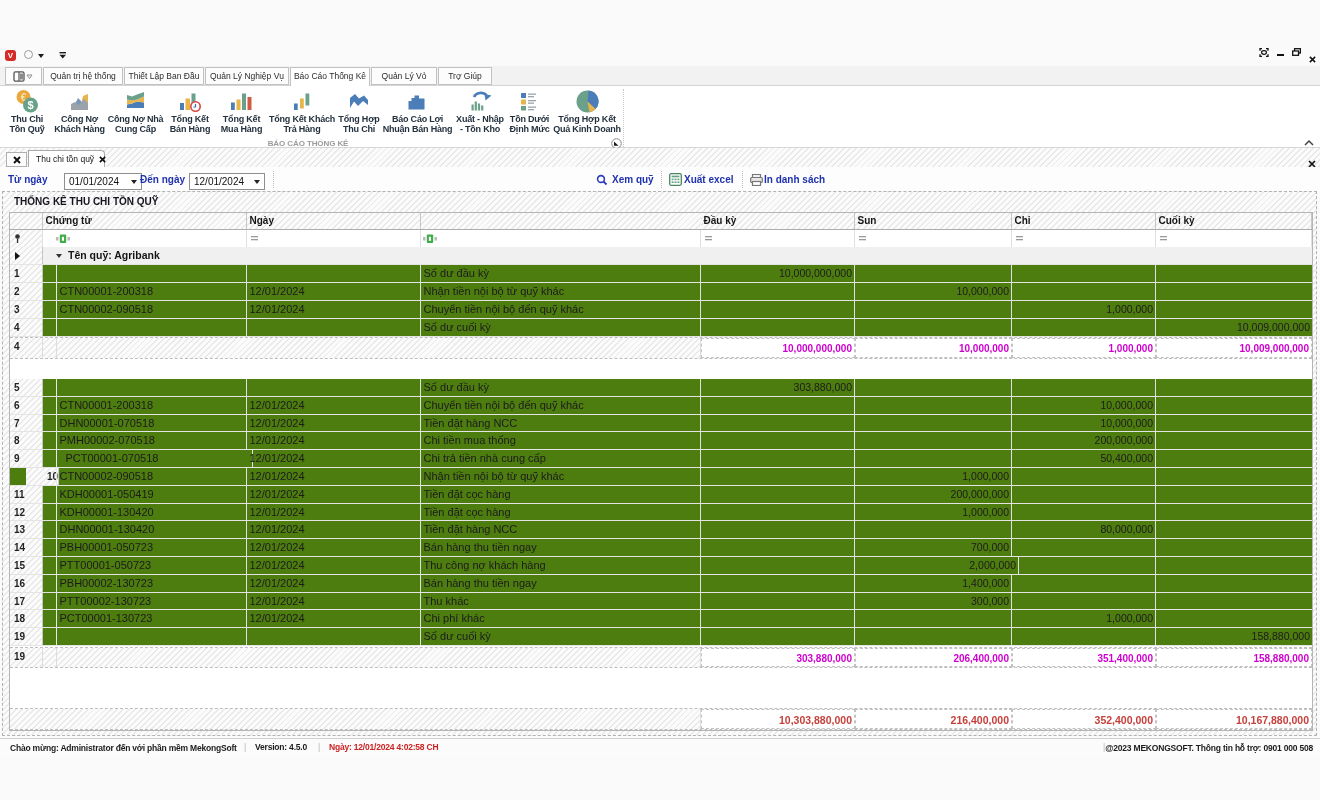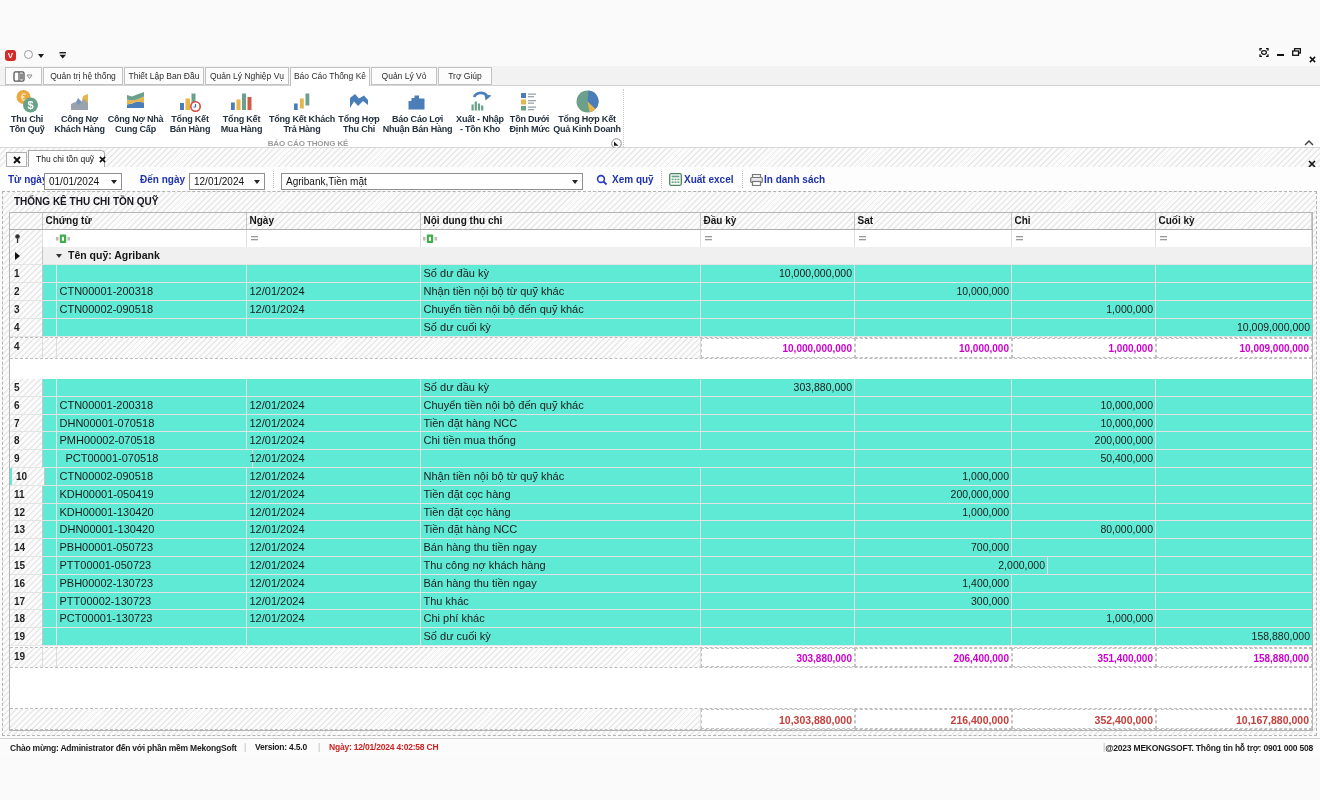--- a/index.html
+++ b/index.html
@@ -30,21 +30,21 @@
 #filterbar { position:absolute; left:0; top:167px; width:1320px; height:24px; background:#fdfdfd; }
 .blbl { position:absolute; top:6.5px; font-size:10px; font-weight:bold; color:#1e32ae; }
 .combo { position:absolute; top:5.5px; height:17px; background:#fff; border:1px solid #8f8f8f; font-size:10px; color:#111; line-height:15px; padding-left:4px; }
 .combo .ar { position:absolute; right:4px; top:6px; width:0; height:0; border-left:3.5px solid transparent; border-right:3.5px solid transparent; border-top:4px solid #222; }
 .vsep { position:absolute; top:4px; height:17px; border-left:1px dotted #bbb; }
 
 #panel { position:absolute; left:2px; top:191px; width:1315px; height:545px; border:1px dashed #b3b3b3; }
 #paneltitle { position:absolute; left:11px; top:4px; font-size:10px; font-weight:bold; color:#15151f; }
 #grid { position:absolute; left:6px; top:20px; width:1304px; height:519px; border:1px solid #b5b5b5; background:#fff; }
 .c { position:absolute; top:0; height:100%; border-right:1px solid #e0e0e0; font-size:11px; color:#1c1c1c; line-height:17.5px; overflow:hidden; white-space:nowrap; }
-.row { position:absolute; left:0; width:1302px; border-bottom:1px solid #e4e4e4; background:#5eead4; }
+.row { position:absolute; left:0; width:1302px; border-bottom:1px solid #e4e4e4; background:#4d7c0f; }
 .srow { position:absolute; left:0; width:1302px; border-top:1px dashed #bdbdbd; border-bottom:1px dashed #bdbdbd; }
 .rn { border-right:1px solid #c6c6c6; font-weight:bold; font-size:10px; padding-left:4px; color:#222; }
 .ind { border-right:1px solid #e8e8e8; }
 .tl { padding-left:2.5px; }
 .tr { text-align:right; padding-right:2px; font-size:10.5px; }
 .last { border-right:none; }
 .gl { font-size:10.5px; font-weight:bold; line-height:17px; padding-left:25px; border-right:none; }
 .gtri { position:absolute; left:13px; top:7px; width:0; height:0; border-left:3.5px solid transparent; border-right:3.5px solid transparent; border-top:4px solid #333; }
 .focusarr { position:absolute; left:5px; top:4.5px; width:0; height:0; border-top:4px solid transparent; border-bottom:4px solid transparent; border-left:5px solid #111; }
 .sd { border-right:1px solid #ddd; }
@@ -197,25 +197,24 @@
     </div>
   <div id="dtab">Thu chi tồn quỹ <span style="margin-left:3px;position:relative;top:0.5px"><svg width="7" height="7" viewBox="0 0 8 8">
           <path d="M1 1 L7 7 M7 1 L1 7" stroke="#111" stroke-width="1.9" fill="none"></path>
         </svg></span></div>
   <div class="abs" style="left:1308px;top:6px"><svg width="8" height="8" viewBox="0 0 8 8">
         <path d="M1 1 L7 7 M7 1 L1 7" stroke="#111" stroke-width="1.7" fill="none"></path>
       </svg></div>
 </div>
 <div id="filterbar">
   <div class="blbl" style="left:8px">Từ ngày</div>
-  <div class="combo" style="left:44px;width:78px">01/01/2024<span class="ar"></span></div>
+  <div class="combo" style="left:64px;width:78px">01/01/2024<span class="ar"></span></div>
   <div class="blbl" style="left:140px">Đến ngày</div>
   <div class="combo" style="left:189px;width:76px">12/01/2024<span class="ar"></span></div>
   <div class="vsep" style="left:273px"></div>
-  <div class="combo" style="left:281px;width:302px">Agribank,Tiền mặt<span class="ar"></span></div>
   <svg class="abs" width="12" height="12" style="left:596px;top:7px">
       <circle cx="5" cy="5" r="3.4" fill="none" stroke="#2b3cbf" stroke-width="1.6"></circle>
       <line x1="7.5" y1="7.5" x2="10.5" y2="10.5" stroke="#2b3cbf" stroke-width="1.8"></line>
     </svg>
   <div class="blbl" style="left:612px">Xem quỹ</div>
   <div class="vsep" style="left:661px"></div>
   <svg class="abs" width="13" height="13" style="left:669px;top:6px">
       <rect x="0.7" y="0.7" width="11.6" height="11.6" rx="1.5" fill="#fff" stroke="#4a8560" stroke-width="1.3"></rect>
       <rect x="2.6" y="2.6" width="7.8" height="1.7" fill="#6aa284"></rect>
       <g fill="#6aa284">
@@ -236,23 +235,22 @@
     </svg>
   <div class="blbl" style="left:764px">In danh sách</div>
 </div>
 <div id="panel" class="hx">
   <div id="paneltitle">THỐNG KÊ THU CHI TỒN QUỸ</div>
   <div id="grid">
     <div id="ghead" class="hx">
       <div class="c hx" style="left:0;width:33px"></div>
       <div class="c hx tl" style="left:33px;width:204px">Chứng từ</div>
       <div class="c hx tl" style="left:237px;width:174px">Ngày</div>
-      <div class="c hx tl" style="left:411px;width:280px">Nội dung thu chi</div>
       <div class="c hx tl" style="left:691px;width:154px">Đầu kỳ</div>
-      <div class="c hx tl" style="left:845px;width:157px">Sat</div>
+      <div class="c hx tl" style="left:845px;width:157px">Sun</div>
       <div class="c hx tl" style="left:1002px;width:144px">Chi</div>
       <div class="c hx tl last" style="left:1146px;width:156px">Cuối kỳ</div>
     </div>
     <div id="gfilter">
       <div class="c rn hx" style="left:0;width:33px"><svg width="8" height="10" style="margin-top:4px">
             <circle cx="3.5" cy="2.5" r="2.3" fill="#333"></circle>
             <rect x="2.9" y="4.5" width="1.3" height="4.5" fill="#333"></rect>
           </svg></div>
       <div class="c" style="left:33px;width:204px"><svg width="16" height="10" style="margin:4px 0 0 13px">
             <rect x="0" y="3" width="2.5" height="3.5" fill="#b9b9b9"></rect>
@@ -389,27 +387,28 @@
           <div class="c tr" style="left:691px;width:154px;"></div>
           <div class="c tr" style="left:845px;width:157px;"></div>
           <div class="c tr" style="left:1002px;width:144px;">200,000,000</div>
           <div class="c tr last" style="left:1146px;width:156px;"></div>
         </div>
 <div class="row" style="top:237.2px;height:17.8px">
           <div class="c rn hx" style="left:0px;width:33px;">9</div>
           <div class="c ind" style="left:33px;width:14px;"></div>
           <div class="c tl" style="left:53px;width:190px;">PCT00001-070518</div>
           <div class="c tl" style="left:237px;width:174px;">12/01/2024</div>
+          <div class="c tl" style="left:411px;width:280px;">Chi trả tiền nhà cung cấp</div>
           <div class="c tr" style="left:691px;width:154px;"></div>
           <div class="c tr" style="left:845px;width:157px;"></div>
           <div class="c tr" style="left:1002px;width:144px;">50,400,000</div>
           <div class="c tr last" style="left:1146px;width:156px;"></div>
         </div>
 <div class="row" style="top:255.0px;height:17.8px">
-          <div class="c rn hx" style="left:2px;width:33px;">10</div>
+          <div class="c rn hx" style="left:16px;width:33px;text-align:right;">10</div>
           <div class="c ind" style="left:33px;width:14px;"></div>
           <div class="c tl" style="left:47px;width:190px;">CTN00002-090518</div>
           <div class="c tl" style="left:237px;width:174px;">12/01/2024</div>
           <div class="c tl" style="left:411px;width:280px;">Nhận tiền nội bộ từ quỹ khác</div>
           <div class="c tr" style="left:691px;width:154px;"></div>
           <div class="c tr" style="left:845px;width:157px;">1,000,000</div>
           <div class="c tr" style="left:1002px;width:144px;"></div>
           <div class="c tr last" style="left:1146px;width:156px;"></div>
         </div>
 <div class="row" style="top:272.8px;height:17.8px">
@@ -456,21 +455,21 @@
           <div class="c tr" style="left:1002px;width:144px;"></div>
           <div class="c tr last" style="left:1146px;width:156px;"></div>
         </div>
 <div class="row" style="top:344.0px;height:17.8px">
           <div class="c rn hx" style="left:0px;width:33px;">15</div>
           <div class="c ind" style="left:33px;width:14px;"></div>
           <div class="c tl" style="left:47px;width:190px;">PTT00001-050723</div>
           <div class="c tl" style="left:237px;width:174px;">12/01/2024</div>
           <div class="c tl" style="left:411px;width:280px;">Thu công nợ khách hàng</div>
           <div class="c tr" style="left:691px;width:154px;"></div>
-          <div class="c tr" style="left:881px;width:157px;">2,000,000</div>
+          <div class="c tr" style="left:852px;width:157px;">2,000,000</div>
           <div class="c tr" style="left:1002px;width:144px;"></div>
           <div class="c tr last" style="left:1146px;width:156px;"></div>
         </div>
 <div class="row" style="top:361.79999999999995px;height:17.8px">
           <div class="c rn hx" style="left:0px;width:33px;">16</div>
           <div class="c ind" style="left:33px;width:14px;"></div>
           <div class="c tl" style="left:47px;width:190px;">PBH00002-130723</div>
           <div class="c tl" style="left:237px;width:174px;">12/01/2024</div>
           <div class="c tl" style="left:411px;width:280px;">Bán hàng thu tiền ngay</div>
           <div class="c tr" style="left:691px;width:154px;"></div>

